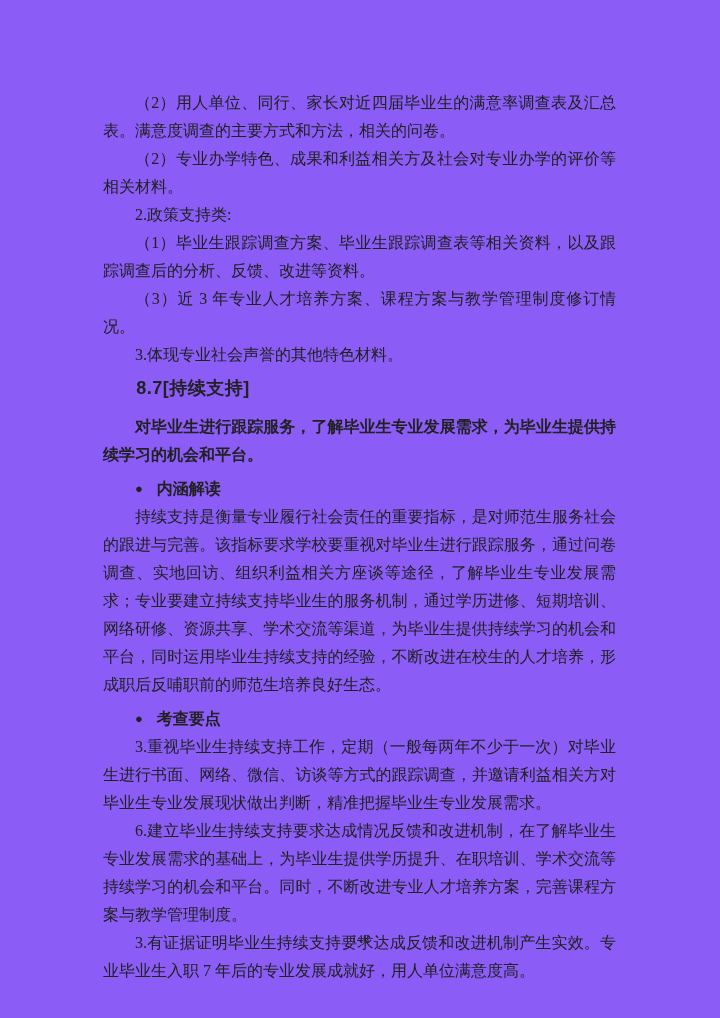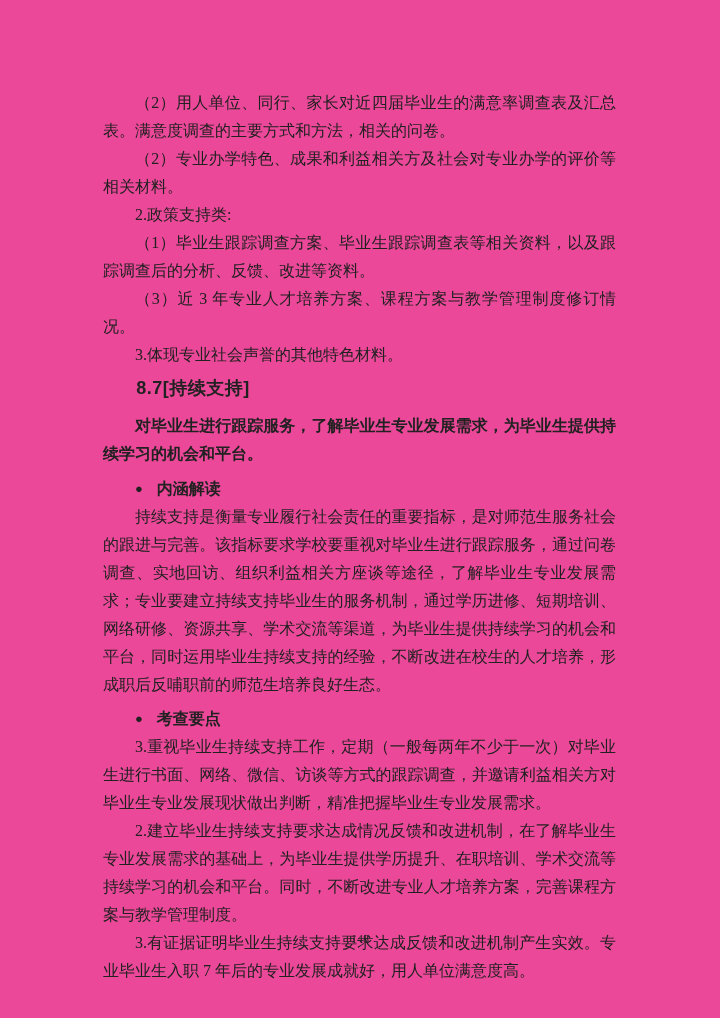--- a/index.html
+++ b/index.html
@@ -4,21 +4,21 @@
 <style>
   html, body {
     margin: 0;
     padding: 0;
     background: #ffffff;
   }
   .page {
     position: relative;
     width: 720px;
     height: 1018px;
-    background: #ec4899;
+    background: #8b5cf6;
     color: #212121;
     overflow: hidden;
   }
   .content {
     position: absolute;
     left: 103px;
     top: 89px;
     width: 513px;
     font-family: "Liberation Serif", "DejaVu Serif", serif;
     font-size: 16px;
@@ -37,21 +37,21 @@
     margin: 4px 0 10px 0;
     font-family: Liberation Sans, sans-serif;
     font-weight: bold;
     font-size: 18px;
     line-height: 30px;
     text-indent: 1.85em;
     letter-spacing: 0.5px;
   }
   .para-bold {
     margin: 0;
-    font-family: Liberation Mono, monospace;
+    font-family: Liberation Serif, serif;
     font-weight: bold;
     text-align: justify;
     text-justify: inter-ideograph;
     text-align-last: left;
     text-indent: 2em;
     word-break: break-all;
   }
   .bullet-line {
     margin: 6px 0 0 2em;
     display: flex;
@@ -108,20 +108,20 @@
 
     <p class="para">持续支持是衡量专业履行社会责任的重要指标，是对师范生服务社会的跟进与完善。该指标要求学校要重视对毕业生进行跟踪服务，通过问卷调查、实地回访、组织利益相关方座谈等途径，了解毕业生专业发展需求；专业要建立持续支持毕业生的服务机制，通过学历进修、短期培训、网络研修、资源共享、学术交流等渠道，为毕业生提供持续学习的机会和平台，同时运用毕业生持续支持的经验，不断改进在校生的人才培养，形成职后反哺职前的师范生培养良好生态。</p>
 
     <div class="bullet-line">
       <span class="bullet-glyph">●</span>
       <span>考查要点</span>
     </div>
 
     <p class="para">3.重视毕业生持续支持工作，定期（一般每两年不少于一次）对毕业生进行书面、网络、微信、访谈等方式的跟踪调查，并邀请利益相关方对毕业生专业发展现状做出判断，精准把握毕业生专业发展需求。</p>
 
-    <p class="para">2.建立毕业生持续支持要求达成情况反馈和改进机制，在了解毕业生专业发展需求的基础上，为毕业生提供学历提升、在职培训、学术交流等持续学习的机会和平台。同时，不断改进专业人才培养方案，完善课程方案与教学管理制度。</p>
+    <p class="para">6.建立毕业生持续支持要求达成情况反馈和改进机制，在了解毕业生专业发展需求的基础上，为毕业生提供学历提升、在职培训、学术交流等持续学习的机会和平台。同时，不断改进专业人才培养方案，完善课程方案与教学管理制度。</p>
 
     <p class="para">3.有证据证明毕业生持续支持要求达成反馈和改进机制产生实效。专业毕业生入职 7 年后的专业发展成就好，用人单位满意度高。</p>
 
   </div>
 
   <div class="page-number">148</div>
 </div>
 
 </body></html>

